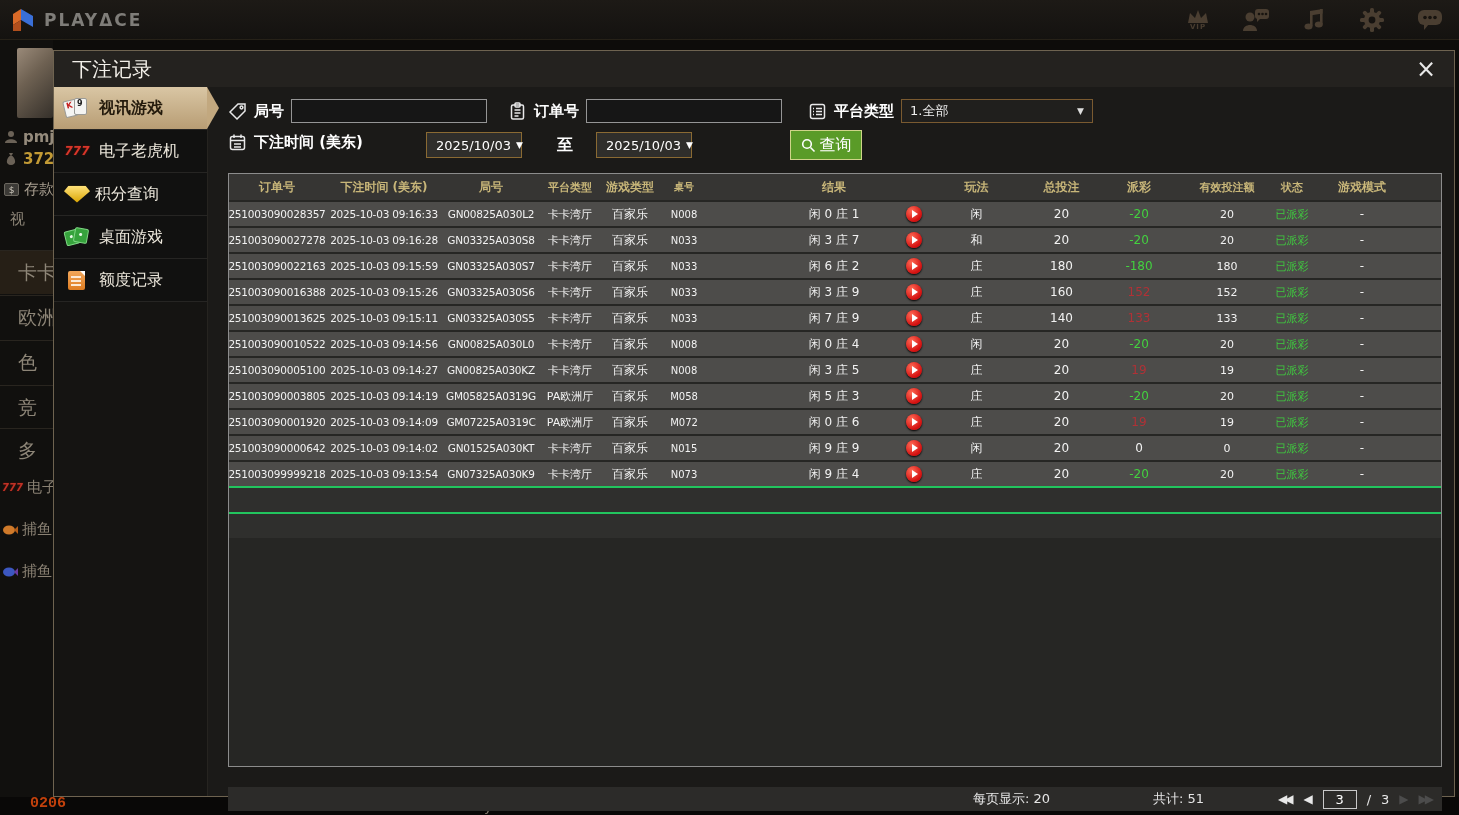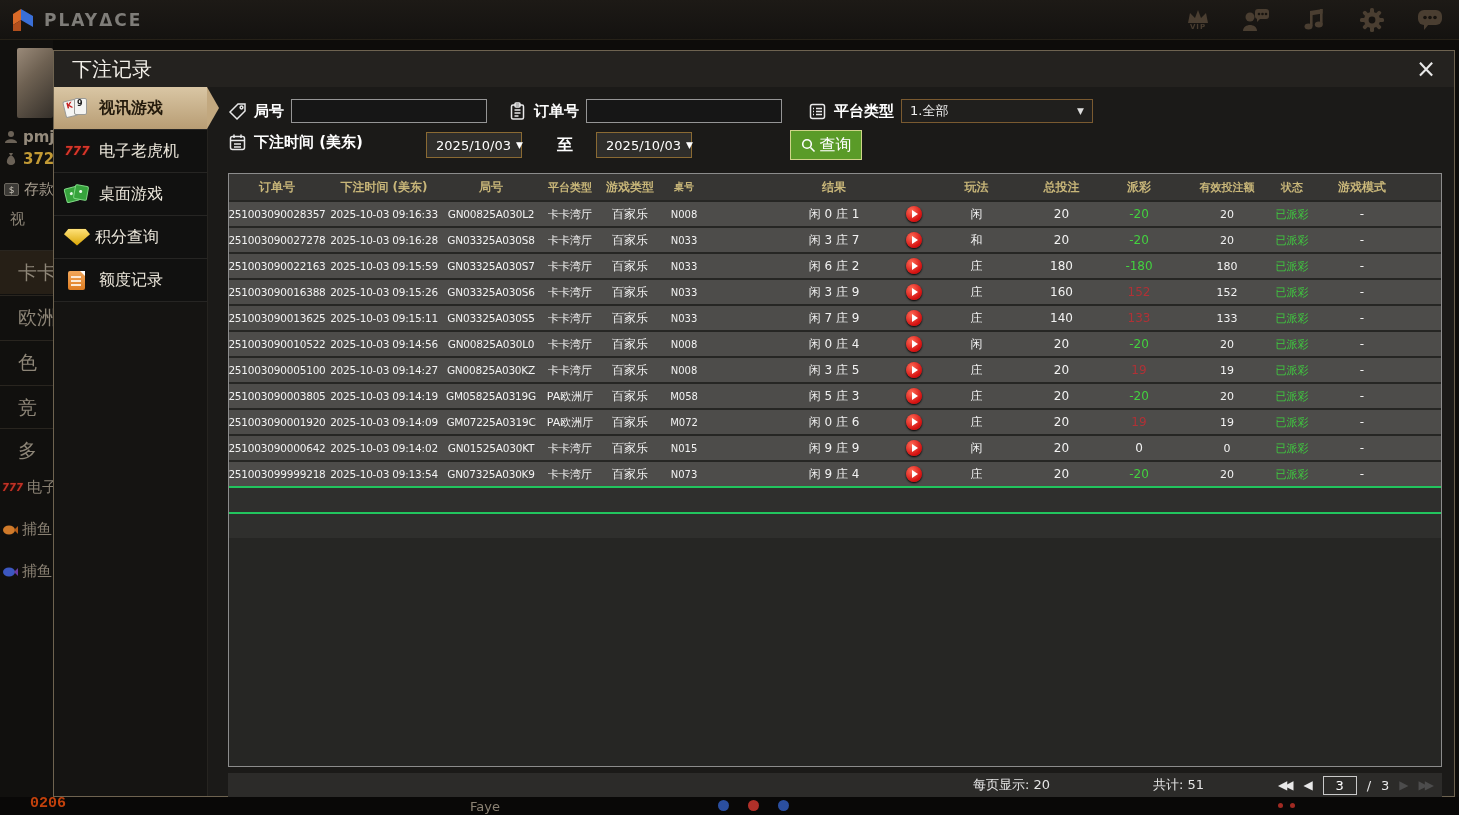--- a/index.html
+++ b/index.html
@@ -118,21 +118,21 @@
   .c-fill { flex:1; }
   .t-head .c-order,.t-head .c-time,.t-head .c-round { font-size:12px; letter-spacing:0; }
   .pos { color:#b03136; } .neg { color:#43d13f; } .zero { color:#f2f2f2; }
   .status-green { color:#3fca3f; }
   .play-btn { width:16px; height:16px; border-radius:50%;
     background:radial-gradient(circle at 35% 30%, #ff6a55, #d40f0f 70%); box-shadow:0 1px 2px #000;
     display:inline-flex; align-items:center; justify-content:center; }
   .play-tri { width:0; height:0; border-left:6px solid #fff; border-top:4px solid transparent; border-bottom:4px solid transparent; margin-left:2px; }
 
   
-  .table-footer { position:absolute; left:20px; top:686px; width:1214px; height:24px; background:#2c2b29;
+  .table-footer { position:absolute; left:20px; top:700px; width:1214px; height:24px; background:#2c2b29;
     color:#e5e5e5; font-size:13px;padding-left:32px; }
   .tf-item { position:absolute; top:0; height:24px; display:flex; align-items:center; }
   .pager { position:absolute; right:8px; top:0; height:24px; display:flex; align-items:center; gap:10px; color:#e8e8e8; }
   .pg-btn { font-size:12px; letter-spacing:-3px; padding-right:3px; }
   .pg-btn.single { letter-spacing:0; padding-right:0; }
   .pg-btn.disabled { color:#4c4c4c; }
   .page-box { width:34px; height:19px; border:1px solid #c9c9c9; display:flex; align-items:center;
     justify-content:center; font-size:13px; color:#fff; }
 </style>
 </head>
@@ -280,33 +280,33 @@
             <span class="mini-card back">K</span>
             <span class="mini-card front">9</span>
           </span>
           <span>视讯游戏</span>
         </div>
         <div class="side-item">
           <span class="icon-777">777</span>
           <span>电子老虎机</span>
         </div>
         <div class="side-item">
+          <span class="icon-diamond"></span>
+          <span>积分查询</span>
+        </div>
+        <div class="side-item">
           <span class="icon-green-cards">
             <span class="gcard g1">
                 <span class="gdot"></span>
               </span>
             <span class="gcard g2">
                 <span class="gdot"></span>
               </span>
           </span>
           <span>桌面游戏</span>
-        </div>
-        <div class="side-item">
-          <span class="icon-diamond"></span>
-          <span>积分查询</span>
         </div>
         <div class="side-item">
           <span class="icon-ledger">
             <span class="lline" style="top:5px;"></span>
               <span class="lline" style="top:9px;"></span>
               <span class="lline" style="top:13px;"></span>
           </span>
           <span>额度记录</span>
         </div>
       </div>

